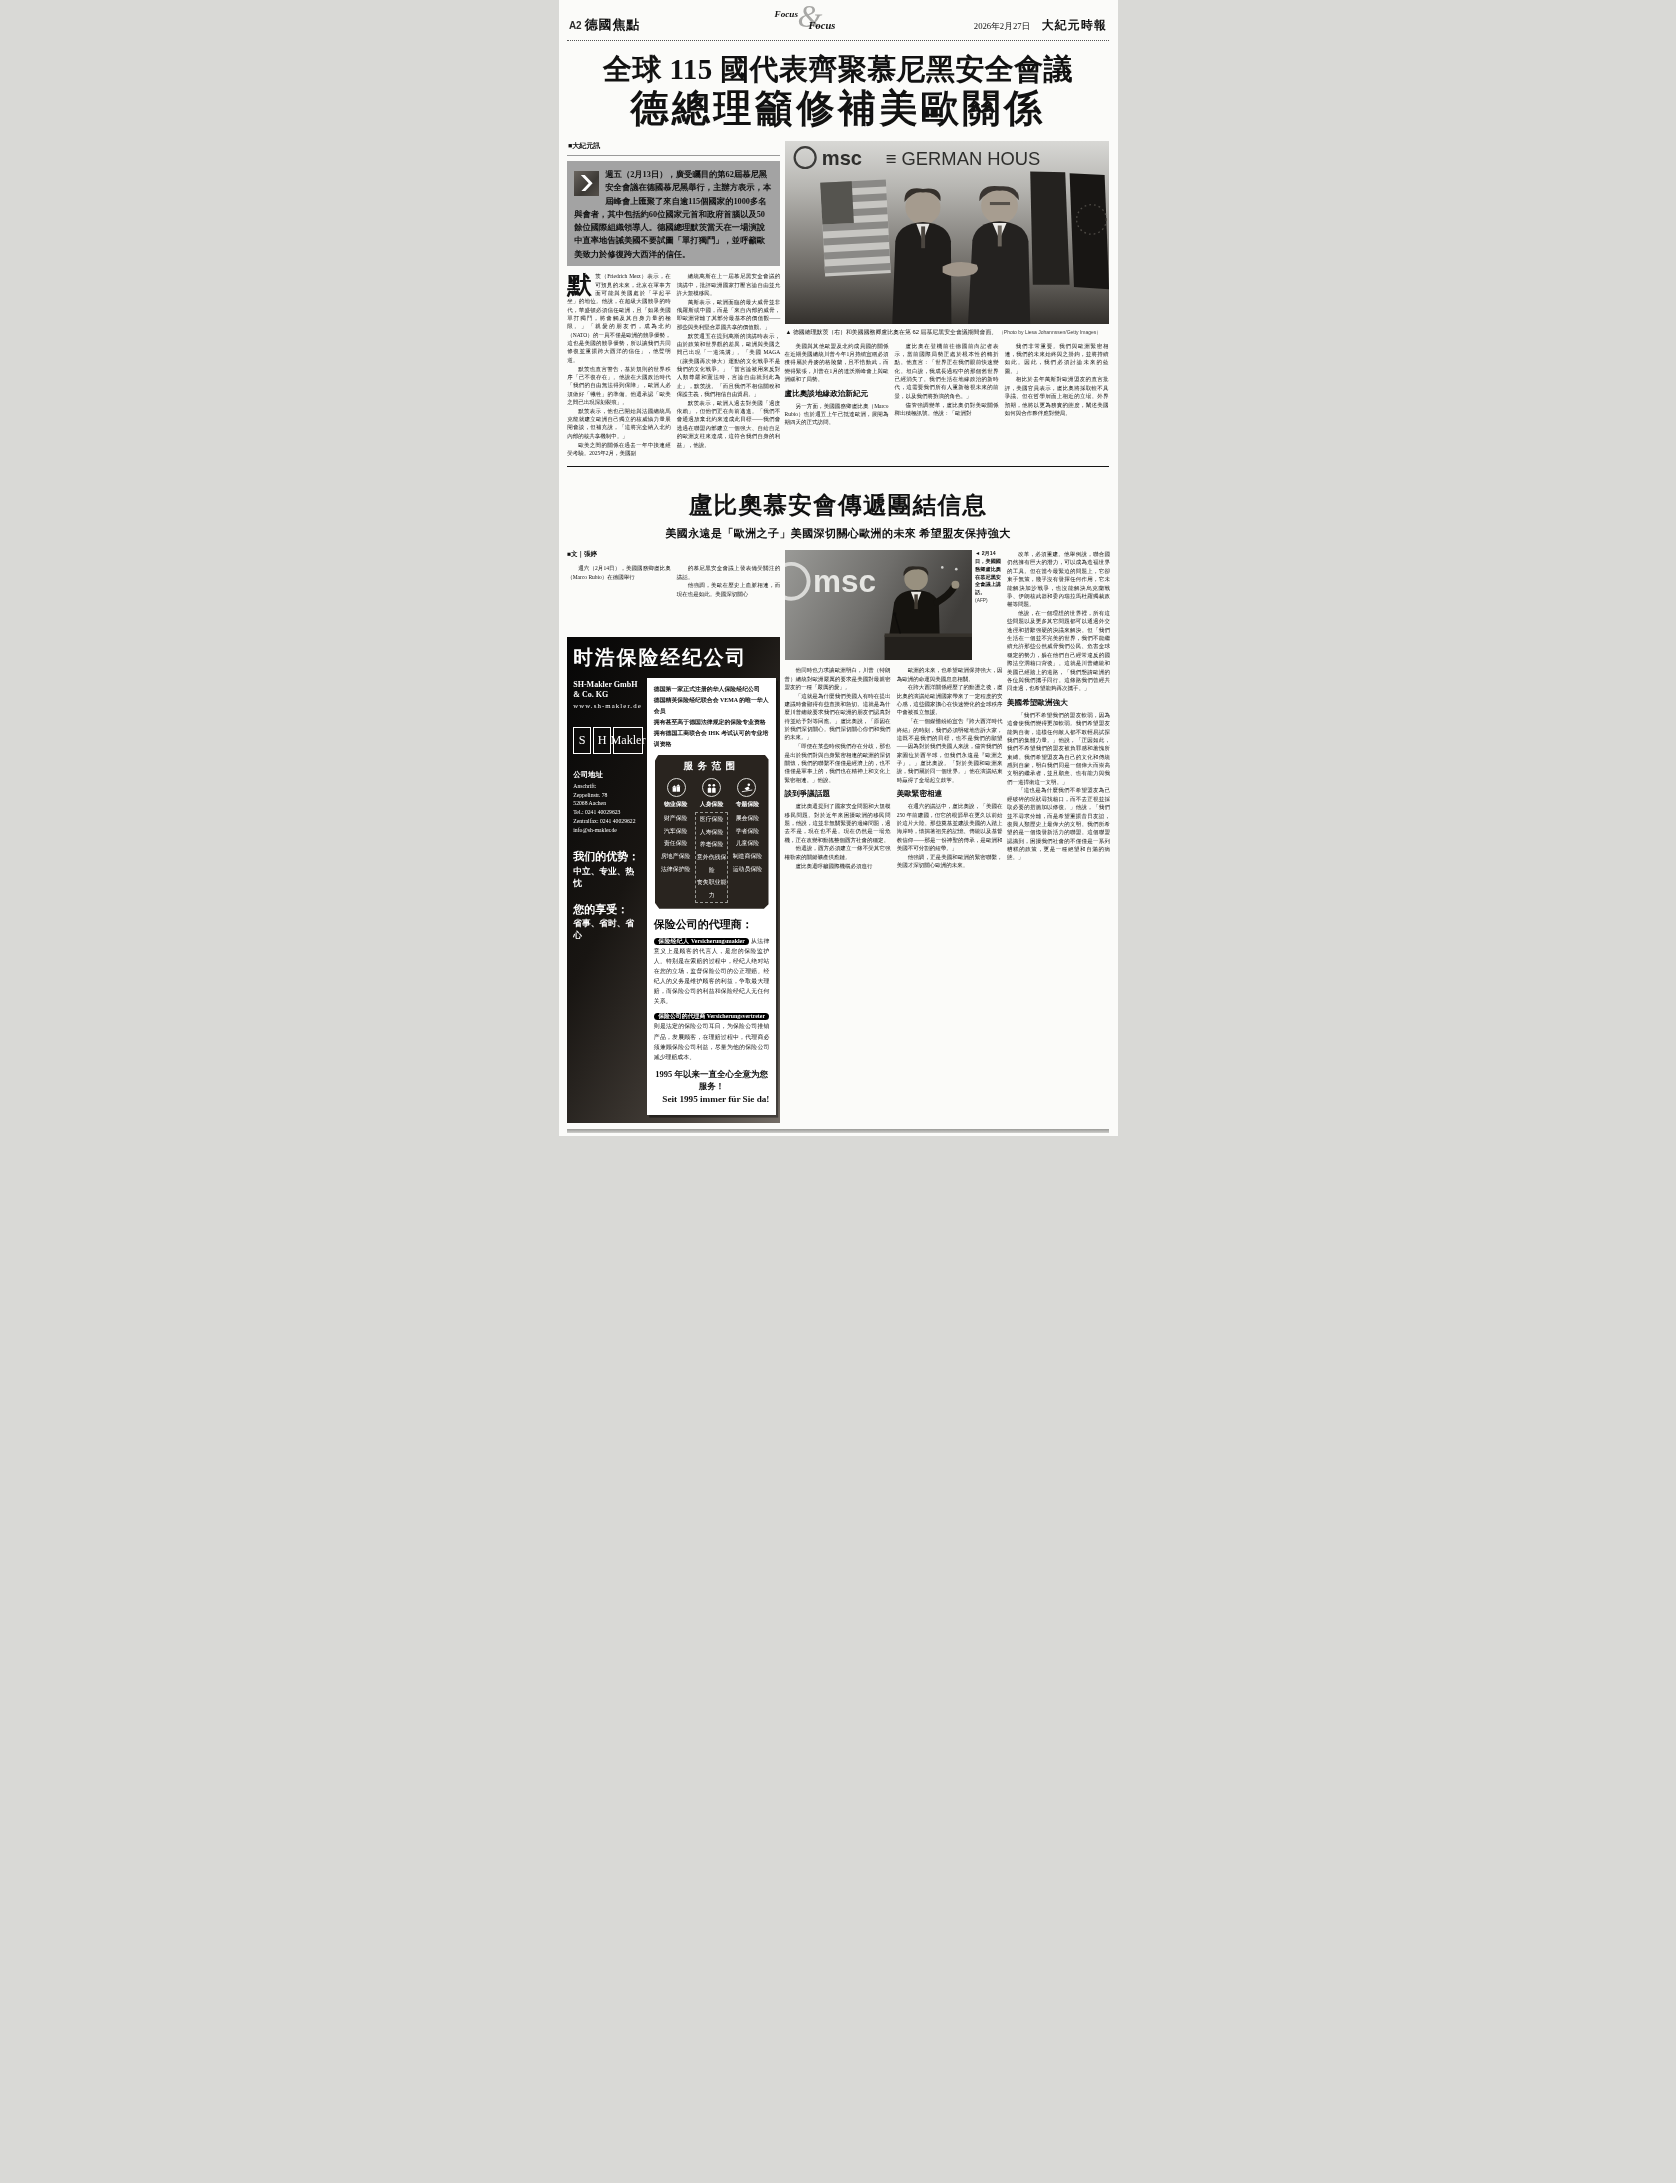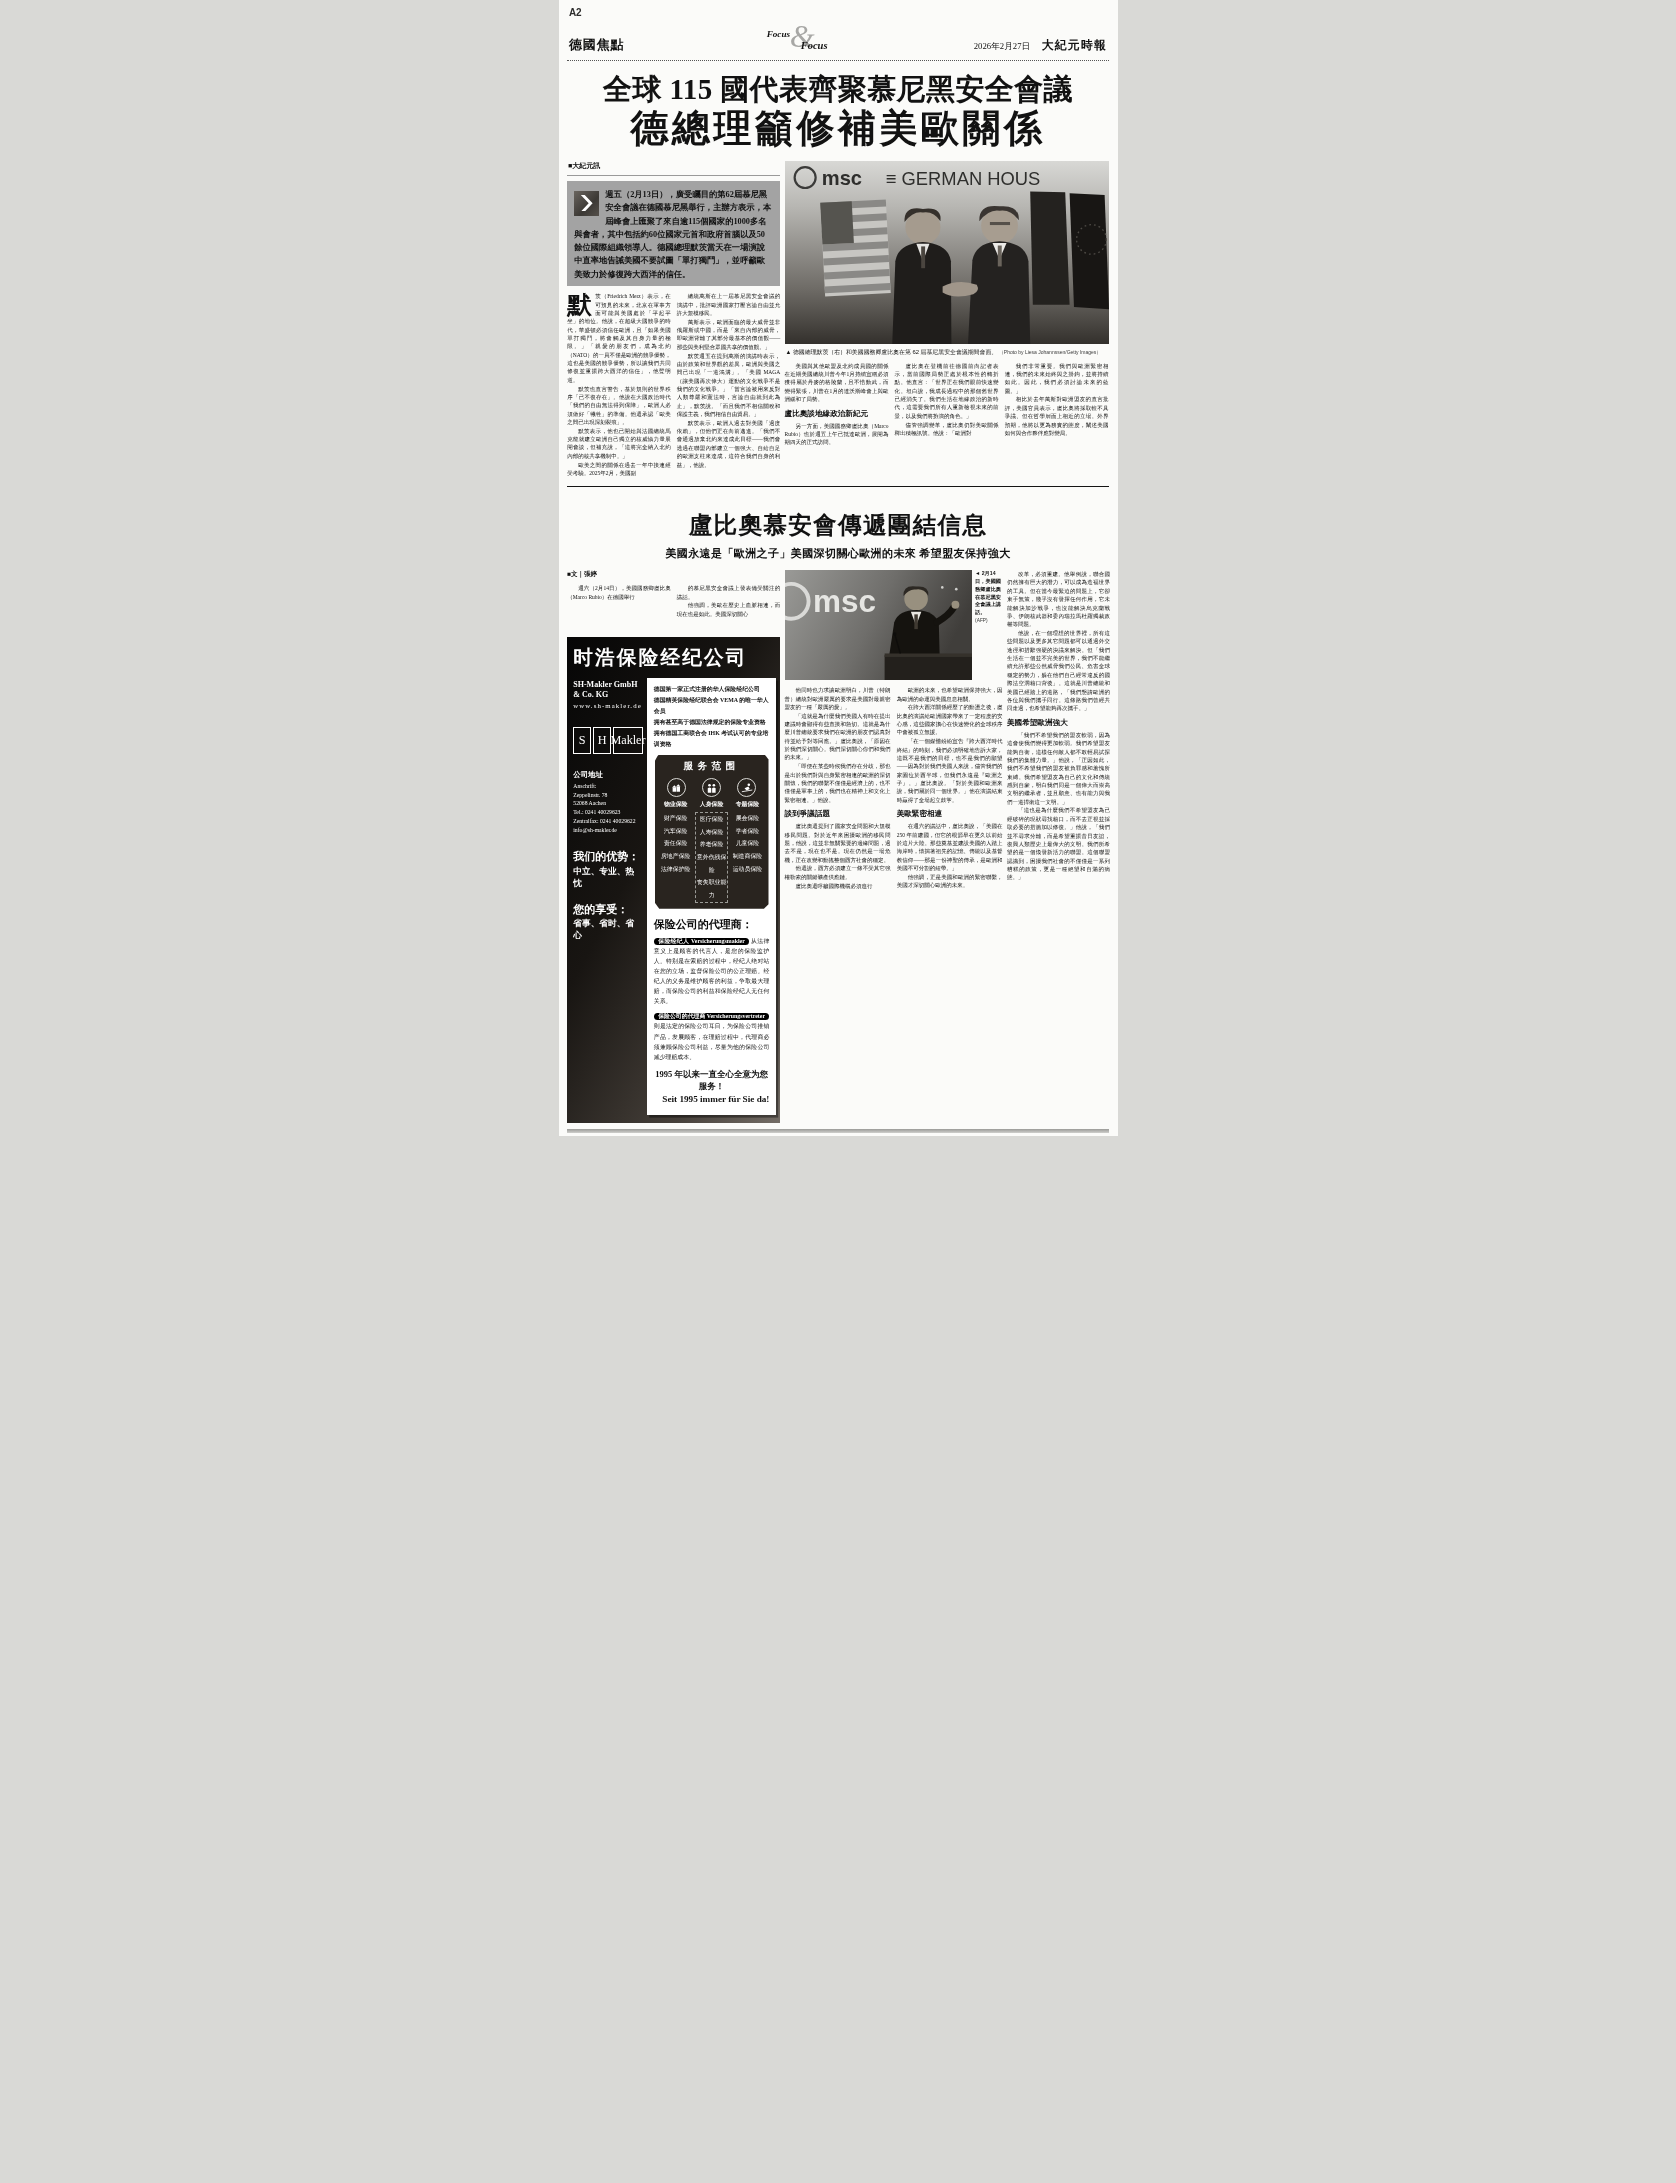--- a/index.html
+++ b/index.html
@@ -3,21 +3,21 @@
 <meta charset="utf-8">
 <style>
   * { box-sizing: border-box; }
   body { margin:0; background:#d9d9d6; font-family:"Liberation Serif","DejaVu Serif",serif; }
   .page { width:559px; min-height:834px; margin:0 auto; background:#fbfbf9; color:#121212;
           padding:5.2px 8.7px 2.6px; position:relative; }
 
   
   .hdr { display:flex; align-items:flex-end; justify-content:space-between;
          border-bottom:0.9px dotted #555; padding:1.7px 1.7px 6.1px; }
-  .hdr-left { display:flex; align-items:baseline; gap:18px;flex-direction:column; }
+  .hdr-left { display:flex; align-items:baseline; gap:3px; }
   .page-num { font-family:"Liberation Sans","DejaVu Sans",sans-serif; font-size:10px; font-weight:700; color:#2d2d2d; }
   .section-title { font-size:13px; font-weight:700; letter-spacing:0.9px; }
   .logo-nf { position:relative; width:65px; height:27px; }
   .logo-nf .amp { position:absolute; left:23px; top:-7px; font-size:32px; font-style:italic; color:#a7a7a5; line-height:1; }
   .logo-nf .news { position:absolute; left:0; top:2.6px; font-size:9.2px; font-weight:700; font-style:italic; }
   .logo-nf .focus { position:absolute; left:34px; top:13px; font-size:10.5px; font-weight:700; font-style:italic; }
   .hdr-right { display:flex; align-items:baseline; gap:11.4px; }
   .pub-date { font-size:8.7px; }
   .masthead { font-size:11.8px; font-weight:900; letter-spacing:1.3px; }
 
@@ -56,21 +56,21 @@
   .a2-body { display:grid; grid-template-columns:213px 218px 103px; gap:4.4px; }
   .byline { font-family:"Liberation Sans","DejaVu Sans",sans-serif; font-size:6.5px; font-weight:700; margin:0 0 5.2px; }
   .cols2 .half-col { min-height:52px; }
   .photo2-row { display:flex; gap:3.5px; }
   .photo2 { width:187px; height:110px; background:#888; flex:0 0 auto; }
   .caption2 { width:26px; font-family:"Liberation Sans","DejaVu Sans",sans-serif; font-size:5.2px; line-height:1.5; font-weight:700; }
   .caption2 .credit { font-weight:400; font-size:4.8px; color:#333; }
   .cols2c { display:grid; grid-template-columns:1fr 1fr; gap:6.1px; margin-top:6.1px; }
 
   
-  .ad { margin-top:1px; background:linear-gradient(118deg,#060606 0%,#181512 40%,#46403a 78%,#746d66 100%);
+  .ad { margin-top:21px; background:linear-gradient(118deg,#060606 0%,#181512 40%,#46403a 78%,#746d66 100%);
         color:#fff; padding:0 0 7.9px; font-family:"Liberation Sans","DejaVu Sans",sans-serif; }
   .ad-title { font-size:19.6px; font-weight:900; letter-spacing:2.2px; padding:7px 4.4px 5.2px 6.1px; }
   .ad-cols { display:grid; grid-template-columns:77px 1fr;font-family:Liberation Serif, serif; }
   .ad-left { padding:3.5px 1.7px 0 6.1px; }
   .ad-company { font-size:8px; font-weight:700; line-height:1.3; }
   .ad-url { font-size:6.8px; letter-spacing:1.1px; margin-top:1.7px; }
   .ad-logo { display:flex; gap:2.6px; margin-top:17.5px; align-items:stretch; }
   .logo-box { border:0.9px solid #fff; display:flex; align-items:center; justify-content:center;
               font-size:12.2px; padding:5.2px 3.5px; min-width:17.5px; }
   .ad-addr { margin-top:15px; font-size:5.7px; line-height:1.55; }

